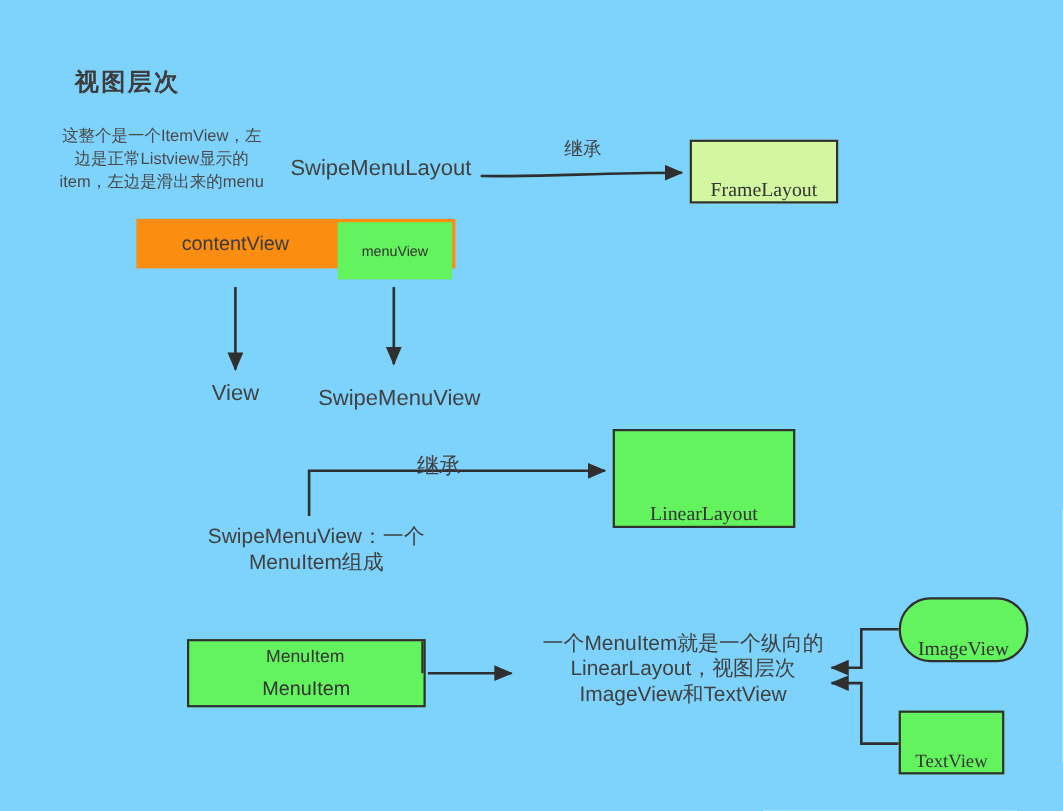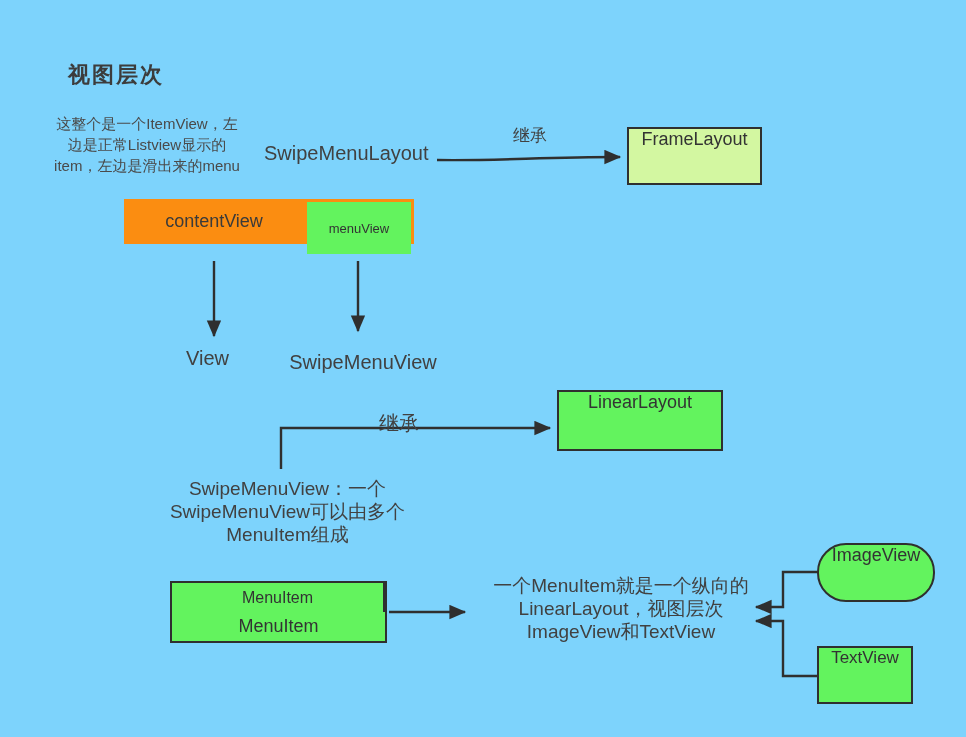--- a/index.html
+++ b/index.html
@@ -40,35 +40,36 @@
   }
   .note-menu-item {
     left: 484px; top: 574px; width: 274px;
     font-size: 19px; line-height: 23px; color: #414141;
   }
 
   .label { white-space: nowrap; color: #414141; }
   .label-swipe-menu-layout { left: 264px; top: 142px; font-size: 20px; }
   .label-inherit-top { left: 506px; top: 124px; width: 48px; text-align: center; font-size: 17px; }
   .label-inherit-mid { left: 370px; top: 410px; width: 58px; text-align: center; font-size: 20px; }
-  .label-view { left: 186px; top: 347px; width: 56px; font-size: 20px; }
+  .label-view { left: 186px; top: 347px; width: 56px; text-align: center; font-size: 20px; }
   .label-swipe-menu-view { left: 288px; top: 351px; width: 150px; text-align: center; font-size: 20px; }
 
   .box {
-    display: flex; align-items: flex-start; justify-content: center;
+    display: flex; align-items: flex-end; justify-content: center;
     background: var(--color-green);
     border: 2px solid var(--color-ink);
     color: #333333;
+    font-family: Liberation Serif, serif;
   }
   .box-frame-layout {
     left: 627px; top: 127px; width: 135px; height: 58px;
     background: var(--color-light-green);
     font-size: 18px;
   }
-  .box-linear-layout { left: 557px; top: 390px; width: 166px; height: 61px; font-size: 18px; }
+  .box-linear-layout { left: 557px; top: 390px; width: 166px; height: 90px; font-size: 18px; }
   .box-image-view   { left: 817px; top: 543px; width: 118px; height: 59px; font-size: 18px; border-radius: 29px; }
   .box-text-view    { left: 817px; top: 646px; width: 96px;  height: 58px; font-size: 17px; }
 
   .composite {
     left: 124px; top: 199px; width: 290px; height: 45px;
     background: var(--color-orange);
   }
   .content-view-label {
     position: absolute; left: 0; top: 0; width: 180px; height: 100%;
     display: flex; align-items: center; justify-content: center;
@@ -141,21 +142,20 @@
   <div class="abs label label-view">View</div>
   <div class="abs label label-swipe-menu-view">SwipeMenuView</div>
 
   <div class="abs label label-inherit-mid">继承</div>
   <div class="abs box box-linear-layout">
     <span>LinearLayout</span>
   </div>
 
   <div class="abs note note-smv">
     <div>SwipeMenuView：一个</div>
-    <div>SwipeMenuView可以由多个</div>
     <div>MenuItem组成</div>
   </div>
 
   <div class="abs menu-item-row">
     <div class="menu-item-cell menu-item-cell-left">
       <span>MenuItem</span>
     </div>
     <div class="menu-item-cell menu-item-cell-right">
       <span>MenuItem</span>
     </div>

